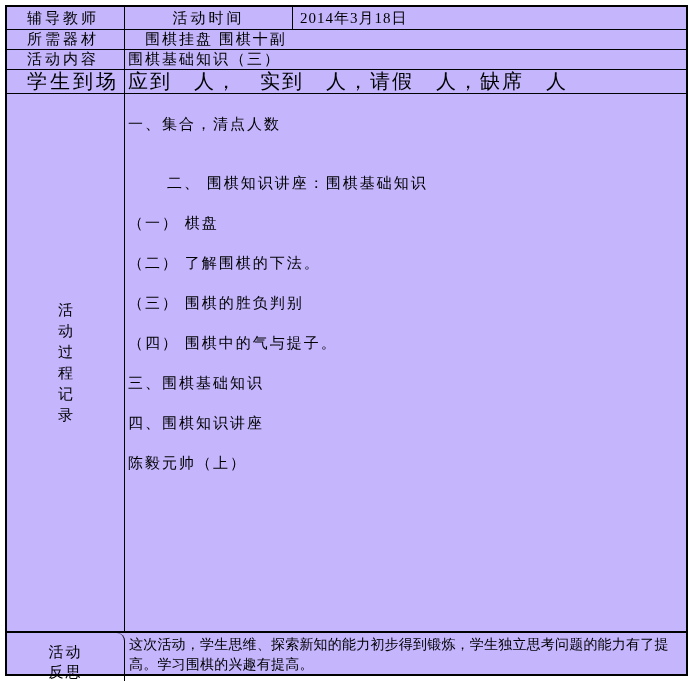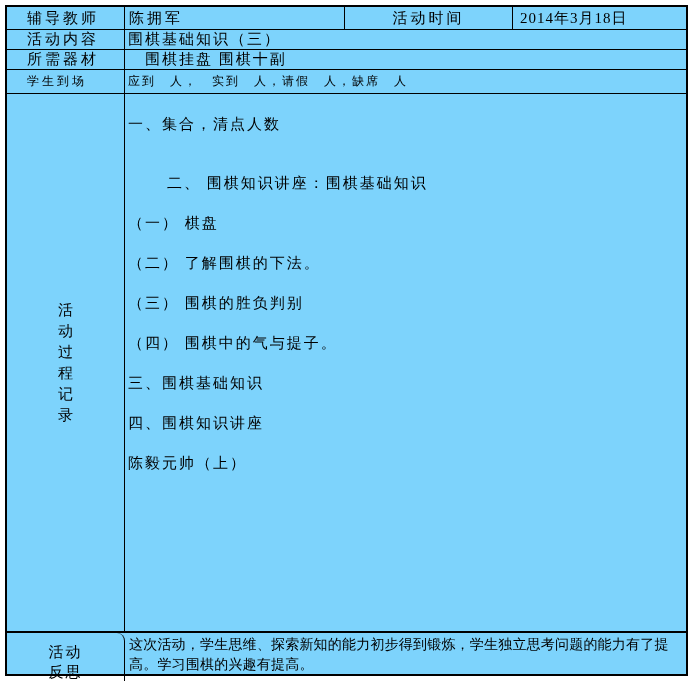--- a/index.html
+++ b/index.html
@@ -4,35 +4,35 @@
 <style>
   html,body{margin:0;padding:0;background:#ffffff;}
   body{
     width:693px;height:681px;position:relative;overflow:hidden;
     font-family:"Liberation Serif","DejaVu Serif",serif;
     color:#000;
   }
   .tbl{
     position:absolute;left:5px;top:5px;width:683px;height:671px;
     box-sizing:border-box;border:2px solid #000;
-    display:flex;flex-direction:column;background:#7dd3fc;
+    display:flex;flex-direction:column;background:#c4b5fd;
   }
   .row{display:flex;box-sizing:border-box;border-bottom:1px solid #000;flex:0 0 auto;}
   .row.thickdiv{border-bottom:2px solid #000;}
   .row.last{border-bottom:none;flex:1 1 auto;}
   .cell{box-sizing:border-box;overflow:hidden;white-space:nowrap;}
   .labelcell{
     flex:0 0 118px;width:118px;border-right:1px solid #000;
     padding-left:20px;letter-spacing:3px;
   }
   .valuecell{flex:1 1 auto;padding-left:3px;letter-spacing:2px;}
   .r1{height:23px;font-size:15px;line-height:22px;}
   .r2{height:20px;font-size:15px;line-height:19px;}
   .r3{height:20px;font-size:15px;line-height:19px;}
-  .r4{height:24px;font-size:12px;line-height:23px;}
+  .r4{height:24px;font-size:20px;line-height:23px;}
   .r5{height:539px;font-size:15px;}
   .r6{font-size:15px;}
   .namecell{flex:0 0 220px;width:220px;border-right:1px solid #000;padding-left:4px;letter-spacing:3px;}
   .timecell{flex:0 0 168px;width:168px;border-right:1px solid #000;text-align:center;letter-spacing:3px;}
   .datecell{flex:1 1 auto;padding-left:7px;letter-spacing:1px;}
   .vlabelcell{
     flex:0 0 118px;width:118px;border-right:1px solid #000;
     display:flex;align-items:center;justify-content:center;
     padding:0;white-space:pre-line;text-align:center;
     line-height:21px;letter-spacing:0;
@@ -52,33 +52,32 @@
     white-space:pre-line;overflow:hidden;
   }
 </style>
 </head>
 <body>
 
 <div class="tbl">
 
   <div class="row r1">
     <div class="cell labelcell">辅导教师</div>
-    <div class="cell namecell">陈拥军</div>
     <div class="cell timecell">活动时间</div>
     <div class="cell datecell">2014年3月18日</div>
+  </div>
+
+  <div class="row r3">
+    <div class="cell labelcell">所需器材</div>
+    <div class="cell valuecell">　围棋挂盘 围棋十副</div>
   </div>
 
   <div class="row r2">
     <div class="cell labelcell">活动内容</div>
     <div class="cell valuecell">围棋基础知识（三）</div>
-  </div>
-
-  <div class="row r3">
-    <div class="cell labelcell">所需器材</div>
-    <div class="cell valuecell">　围棋挂盘 围棋十副</div>
   </div>
 
   <div class="row r4">
     <div class="cell labelcell">学生到场</div>
     <div class="cell valuecell">应到　人，　实到　人，请假　人，缺席　人</div>
   </div>
 
   <div class="row r5 thickdiv">
     <div class="cell vlabelcell">活
 动

